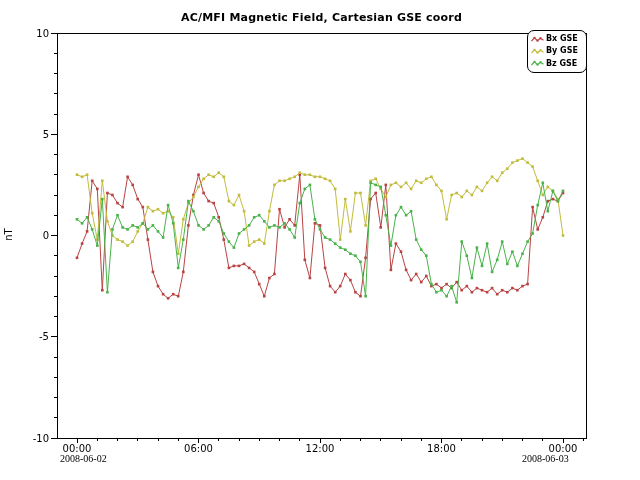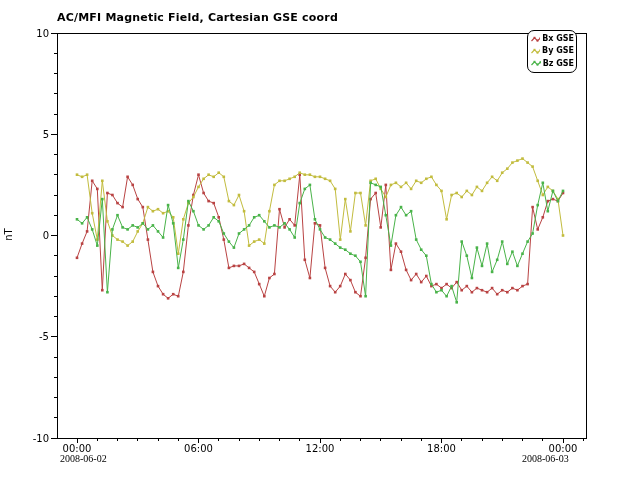--- a/index.html
+++ b/index.html
@@ -6,21 +6,21 @@
   .canvas{
     position:relative;
     width:640px;height:480px;
     background:#ffffff;
     font-family:"DejaVu Sans", sans-serif;
     overflow:hidden;
   }
   .chart-title{
     position:absolute;
     left:57px;top:11px;width:529px;
-    text-align:left;
+    text-align:center;
     font-size:11px;font-weight:bold;color:#000;
     letter-spacing:0.2px;
   }
   .y-axis-label{
     position:absolute;
     left:2px;top:229px;
     font-size:10px;color:#000;
     transform:rotate(-90deg);
     transform-origin:center center;
   }
@@ -29,21 +29,21 @@
     top:453px;
     font-size:10px;color:#000;
     white-space:nowrap;
     font-family:Liberation Serif, serif;
   }
   .date-start{left:60px;}
   .date-end{left:522px;}
   .legend{
     position:absolute;
     left:527px;top:30px;
-    width:50px;height:43px;
+    width:60px;height:43px;
     box-sizing:border-box;
     border:1px solid #000;
     border-radius:7px;
     background:#fff;
     display:flex;flex-direction:column;justify-content:space-around;
     padding:2px 2px 2px 3px;
     z-index:2;
   }
   .legend-row{
     display:flex;align-items:center;gap:2px;

